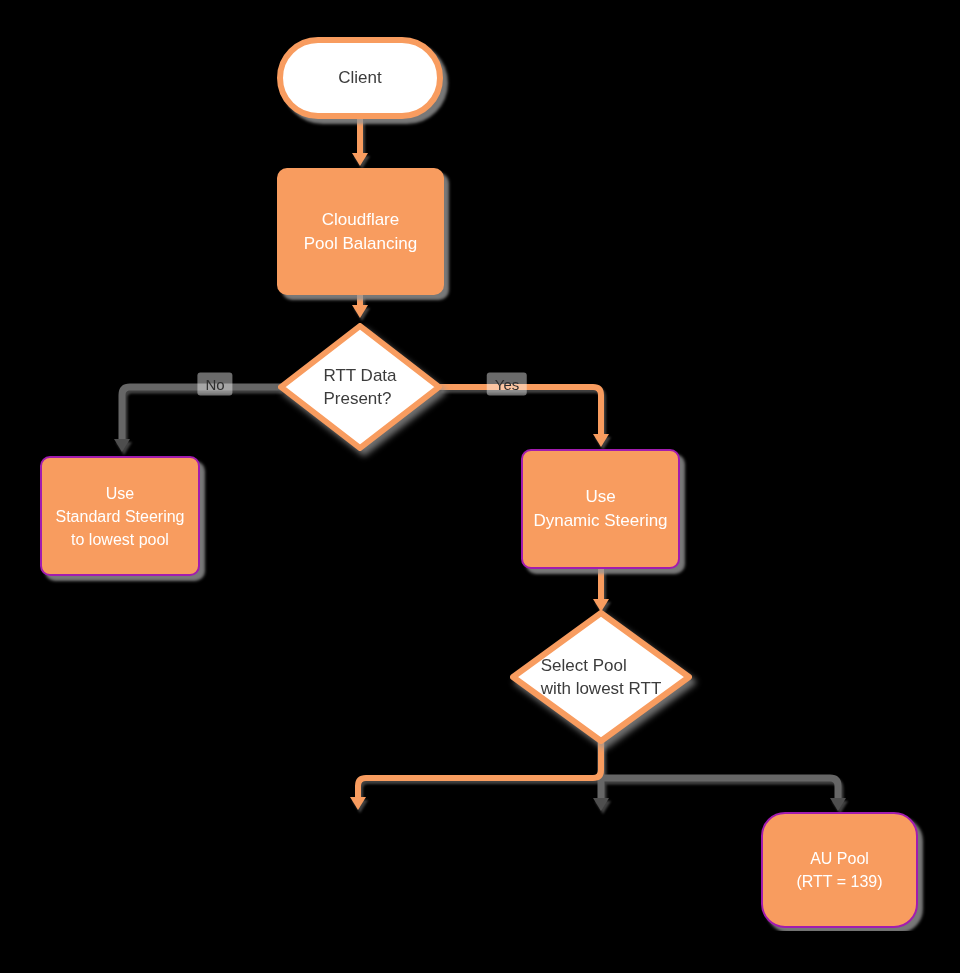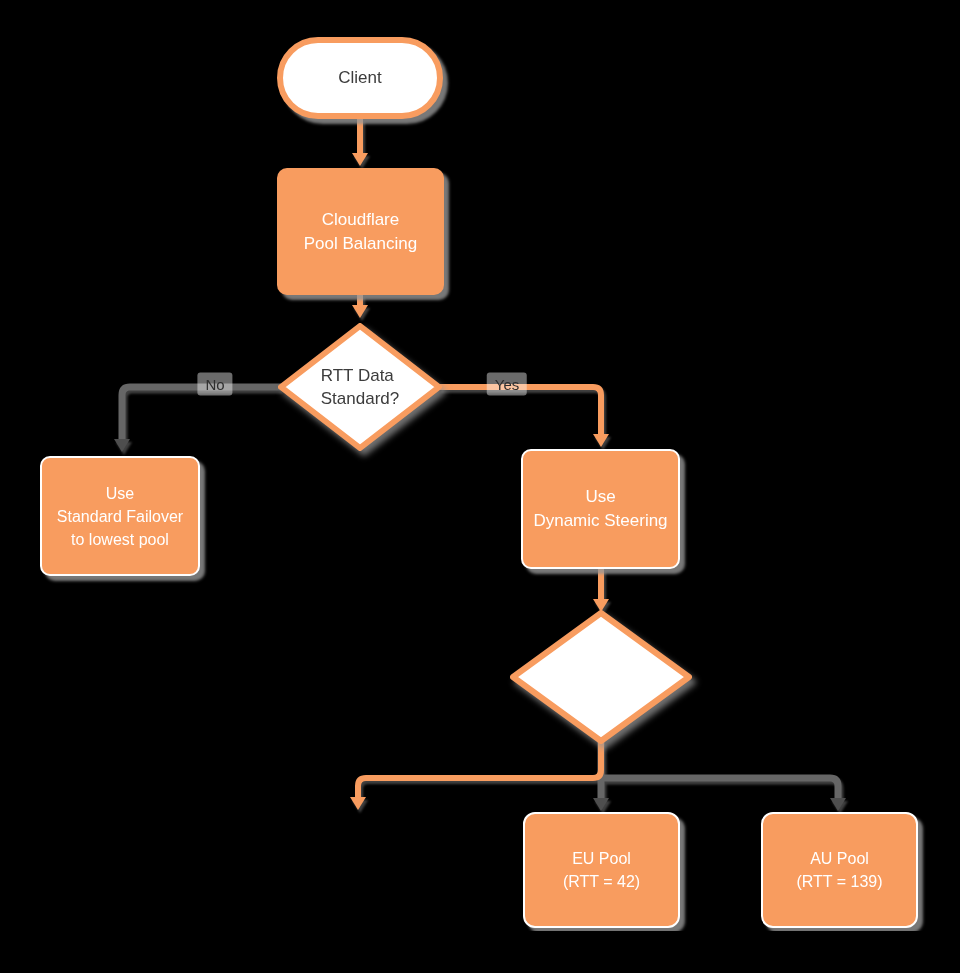--- a/index.html
+++ b/index.html
@@ -17,21 +17,21 @@
     background:#FFFFFF; border:6px solid #F89C5F; border-radius:46px;
     color:#3C3C3C; font-size:17px;
     box-shadow:5px 5px 3px rgba(150,150,150,0.8);
   }
   .obox {
     background:#F89C5F; color:#FFFFFF;
     box-shadow:5px 5px 3px rgba(150,150,150,0.8);
   }
   .obox.plain { border-radius:10px; font-size:17px; line-height:24px; }
   .obox.bordered {
-    border:2px solid #ffffff; border-radius:10px;
+    border:2px solid #a21caf; border-radius:10px;
     font-size:16px; line-height:23px;
   }
   .dtext {
     position:absolute; display:flex; align-items:center; justify-content:center;
     text-align:left; color:#3C3C3C; font-size:17px; line-height:23px;
   }
   .edge-label {
     position:absolute; transform:translate(-50%,-50%);
     background:rgba(255,255,255,0.42); color:#2E2E2E;
     font-size:15px; padding:3px 8px; border-radius:3px; line-height:17px;
@@ -77,43 +77,45 @@
   </div>
 
   <div class="node obox plain" style="left:277px; top:168px; width:167px; height:127px;">
     <span>Cloudflare</span>
     <span>Pool Balancing</span>
   </div>
 
   <div class="dtext" style="left:280px; top:326px; width:160px; height:122px;">
     <div>
       <div>RTT Data</div>
-      <div>Standard?</div>
+      <div>Present?</div>
     </div>
   </div>
 
   <div class="node obox bordered" style="left:40px; top:456px; width:160px; height:120px;">
     <span>Use</span>
-    <span>Standard Failover</span>
+    <span>Standard Steering</span>
     <span>to lowest pool</span>
   </div>
 
   <div class="node obox bordered" style="left:521px; top:449px; width:159px; height:120px; font-size:17px; line-height:24px;">
     <span>Use</span>
     <span>Dynamic Steering</span>
   </div>
 
+  <div class="dtext" style="left:513px; top:613px; width:176px; height:128px;">
+    <div>
+      <div>Select Pool</div>
+      <div>with lowest RTT</div>
+    </div>
+  </div>
 
 
-  <div class="node obox bordered" style="left:523px; top:812px; width:157px; height:116px; border-radius:12px;">
-    <span>EU Pool</span>
-    <span>(RTT = 42)</span>
-  </div>
 
-  <div class="node obox bordered" style="left:761px; top:812px; width:157px; height:116px; border-radius:12px;">
+  <div class="node obox bordered" style="left:761px; top:812px; width:157px; height:116px; border-radius:24px;">
     <span>AU Pool</span>
     <span>(RTT = 139)</span>
   </div>
 
   <div class="edge-label" style="left:215px; top:384px;">
     <span>No</span>
   </div>
   <div class="edge-label" style="left:507px; top:384px;">
     <span>Yes</span>
   </div>

